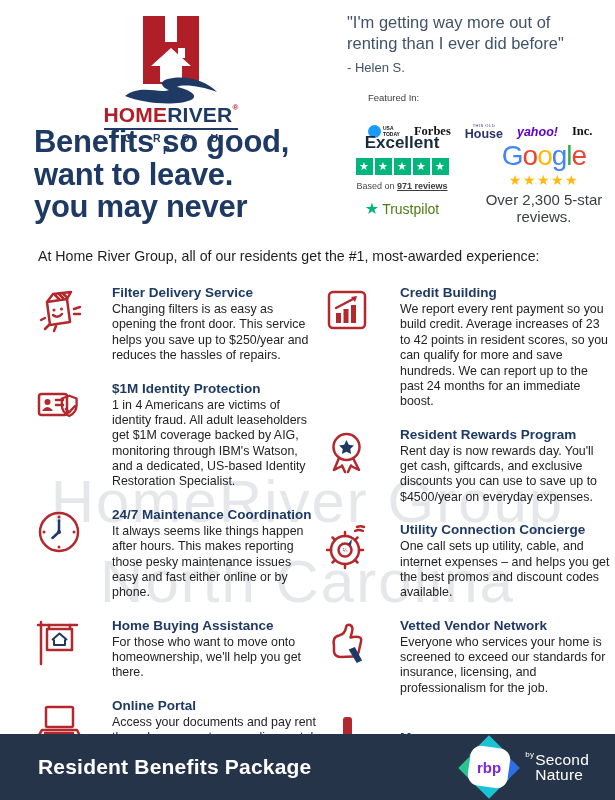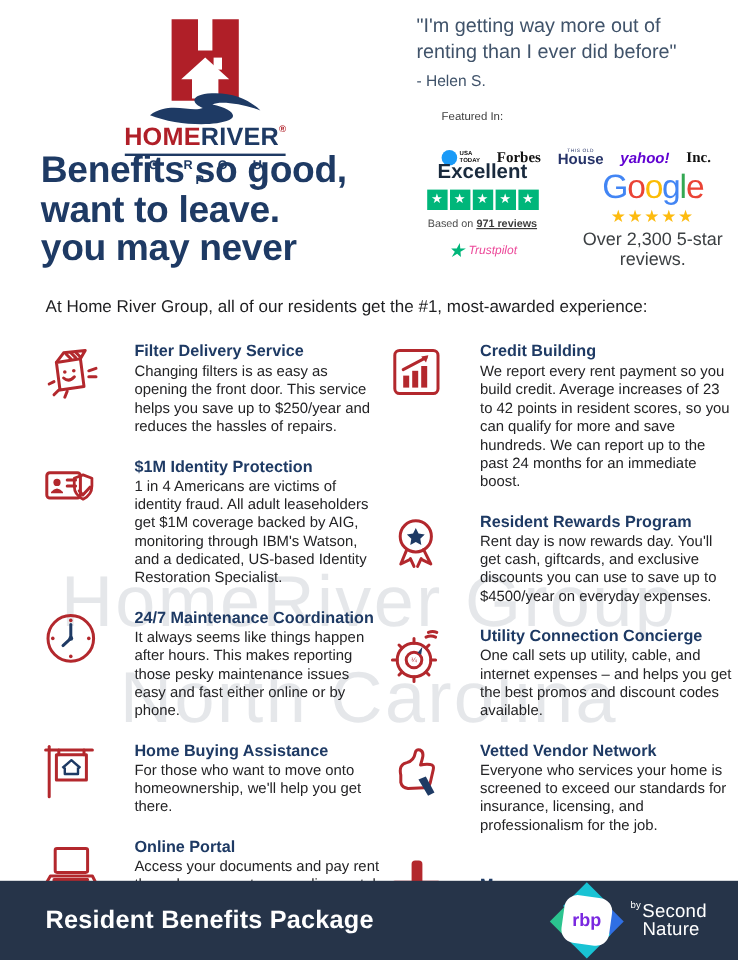--- a/index.html
+++ b/index.html
@@ -51,21 +51,21 @@
   .logo-inc { font-family:"Liberation Serif", serif; font-size:12.5px; font-weight:900; color:#121212; }
   
   .reviews { position:absolute; left:340px; top:133px; width:268px; display:flex; gap:16px; z-index:1; }
   .tp-col { width:124px; text-align:center; }
   .tp-heading { font-size:17px; font-weight:800; color:#192a3d; }
   .tp-stars { display:flex; justify-content:center; gap:2px; margin-top:5px; }
   .tp-star { width:17px; height:17px; background:#00b67a; color:#fff; font-size:11px; line-height:17px; text-align:center; }
   .tp-star::before { content:"★"; }
   .tp-based { margin-top:6px; font-size:9px; color:#4c4c4c; }
   .tp-count { font-weight:700; text-decoration:underline; color:#3c3c3c; cursor:pointer; }
-  .tp-brand { margin-top:8px; font-size:10px; font-weight:500; color:#ec4899; display:flex; justify-content:center; align-items:center; gap:3px;font-style:italic; }
+  .tp-brand { margin-top:8px; font-size:14px; font-weight:500; color:#4d7c0f; display:flex; justify-content:center; align-items:center; gap:3px; }
   .tp-brand-star { color:#00b67a; font-size:16px; }
   .tp-brand-star::before { content:"★"; }
   .g-col { width:128px; text-align:center; padding-top:9px; }
   .g-word { font-size:28px; font-weight:500; letter-spacing:-1px; line-height:1; }
   .gl-b { color:#4285f4; } .gl-r { color:#ea4335; } .gl-y { color:#fbbc05; } .gl-g { color:#34a853; }
   .g-stars { color:#fdbb0f; font-size:14px; letter-spacing:1.5px; margin-top:2px; }
   .g-stars::before { content:"★★★★★"; }
   .g-caption { font-size:15px; color:#3c4043; margin-top:3px; }
   
   .intro { position:absolute; left:38px; top:248px; font-size:14.2px; color:#1e1e20; z-index:1; }

